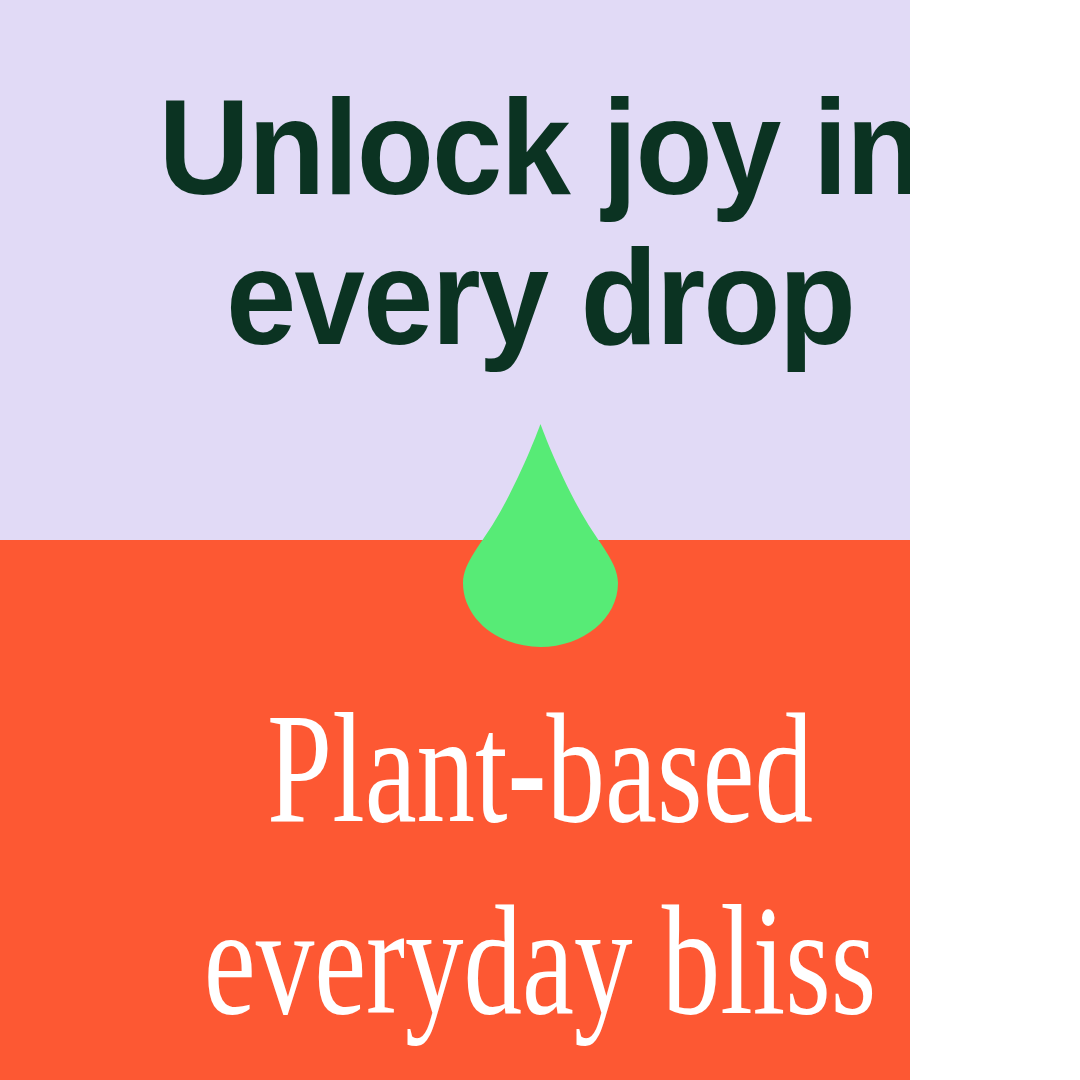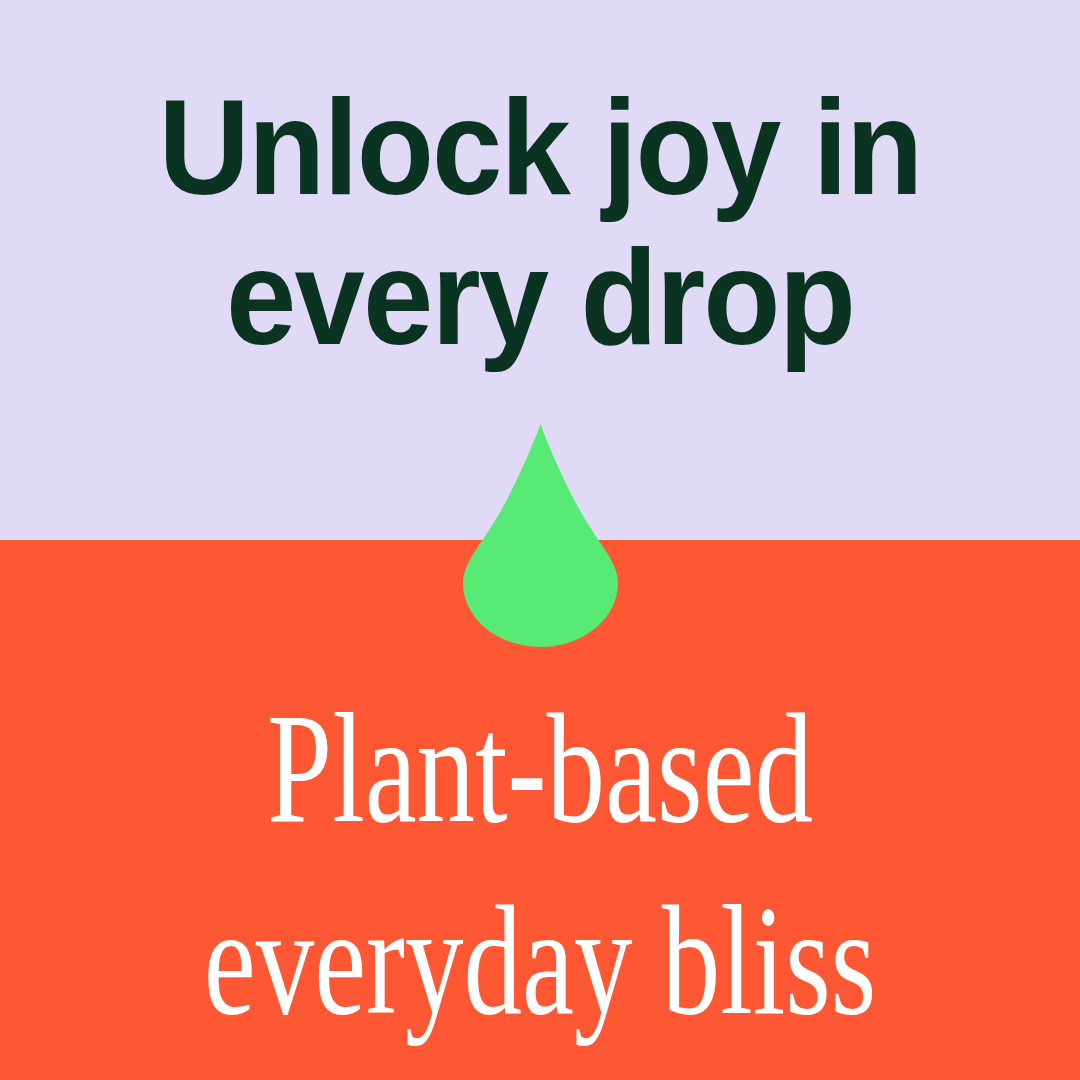--- a/index.html
+++ b/index.html
@@ -7,21 +7,21 @@
     margin: 0;
     padding: 0;
     background: #ffffff;
   }
   body {
     font-family: "Liberation Sans", sans-serif;
   }
 
   .poster {
     position: relative;
-    width: 1080px;
+    width: 910px;
     height: 1080px;
     overflow: hidden;
     background: #E1DAF6;
   }
 
   
   .panel-top {
     position: absolute;
     left: 0;
     top: 0;

